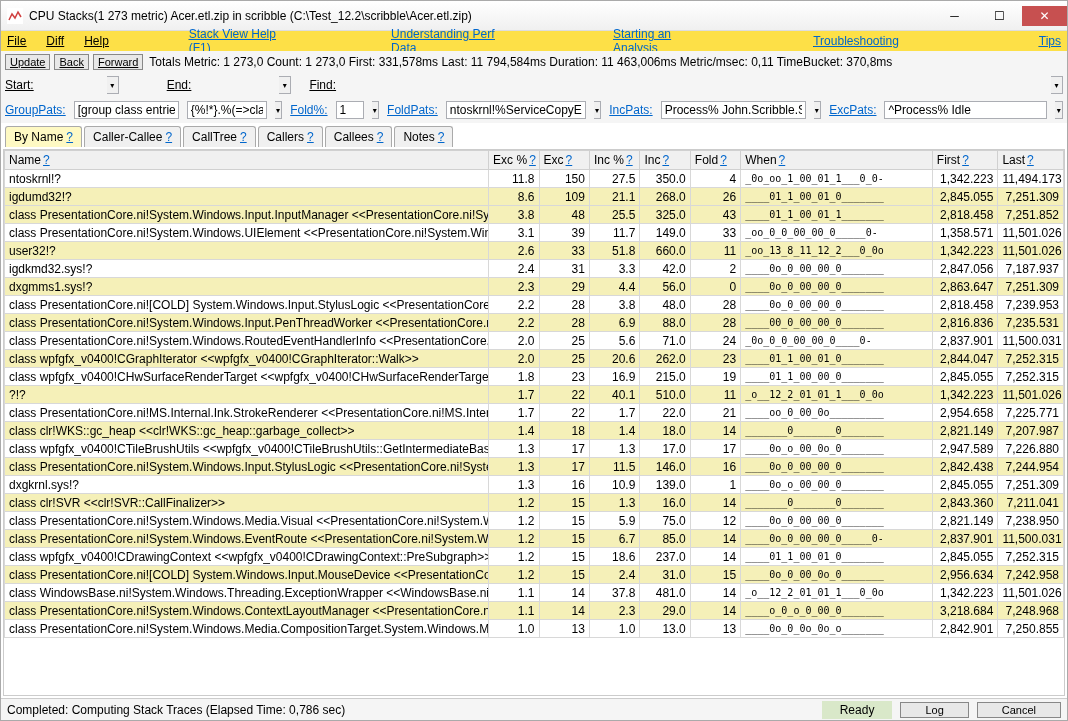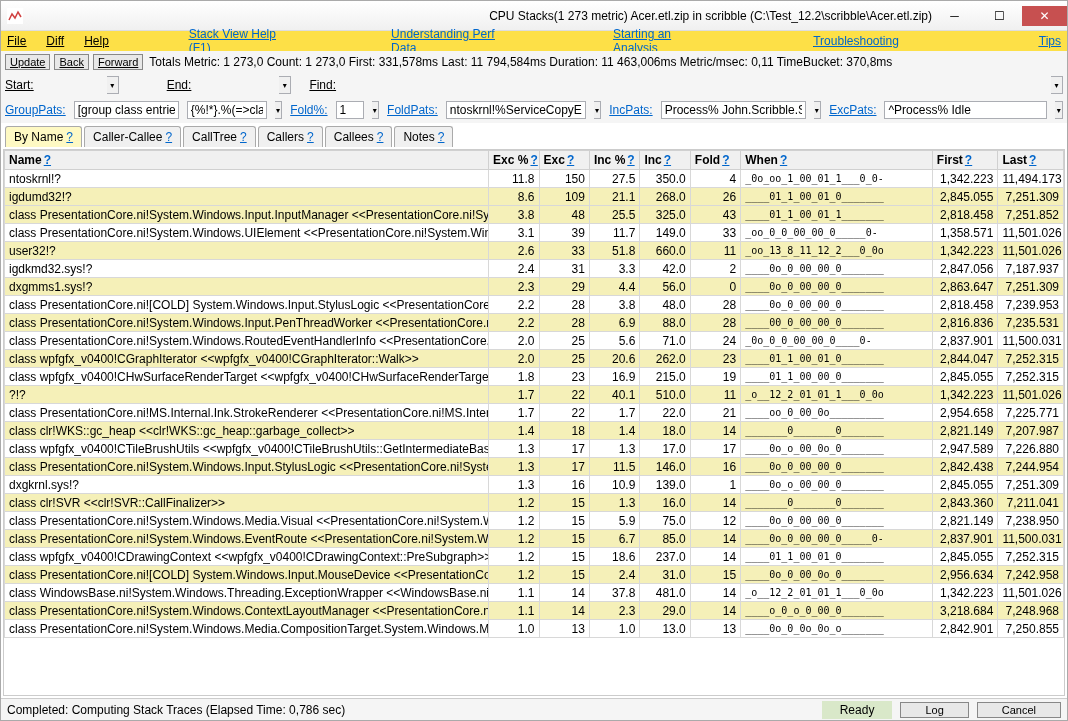--- a/index.html
+++ b/index.html
@@ -1,20 +1,20 @@
 <!DOCTYPE html>
 <html><head>
 <meta charset="utf-8">
 <style>
 * { box-sizing: border-box; margin: 0; padding: 0; }
 body { font-family: "Segoe UI", Tahoma, sans-serif; font-size: 12px; background: #fff; color: #000; overflow: hidden; }
 .window { width: 1068px; height: 721px; display: flex; flex-direction: column; border: 1px solid #aaa; }
 .titlebar { display: flex; align-items: center; height: 30px; background: linear-gradient(#fff, #f0f0f0); border-bottom: 1px solid #ddd; }
 .titlebar-icon { width: 16px; height: 16px; margin: 0 6px; }
-.titlebar-title { flex: 1; text-align: right; font-size: 12px; }
+.titlebar-title { flex: 1; text-align: left; font-size: 12px; }
 .winbtns { display: flex; }
 .winbtn { width: 45px; height: 20px; display: flex; align-items: center; justify-content: center; font-size: 12px; border: none; background: transparent; }
 .winbtn.close { background: #c75050; color: #fff; }
 .menubar { display: flex; align-items: center; height: 20px; background: #fde047; padding: 0 6px; gap: 20px; text-decoration: underline; }
 .menubar .menuitem { text-decoration: underline; }
 .menubar .helplink { color: #0066cc; text-decoration: underline; }
 .toolbar1 { display: flex; align-items: center; height: 22px; background: #f5f5f5; padding: 0 4px; gap: 4px; }
 .toolbar1 button { font-size: 11px; padding: 1px 4px; border: 1px solid #888; background: #e8e8e8; text-decoration: underline; }
 .toolbar1 .stats { font-size: 12px; margin-left: 2px; }
 .toolbar2 { display: flex; align-items: center; height: 24px; background: #f5f5f5; padding: 0 4px; gap: 4px; }
@@ -24,21 +24,21 @@
 .toolbar3 { display: flex; align-items: center; height: 26px; background: #f5f5f5; padding: 0 4px; gap: 8px; }
 .toolbar3 .lbl { text-decoration: underline; color: #0066cc; font-size: 12px; }
 .toolbar3 input { font-size: 12px; padding: 1px 3px; border: 1px solid #abadb3; }
 .toolbar3 .dd { width: 12px; height: 18px; display: inline-flex; align-items: center; justify-content: center; border: 1px solid #abadb3; border-left: none; background: #f0f0f0; font-size: 8px; }
 .tabs { display: flex; align-items: flex-end; height: 24px; padding: 0 4px; gap: 2px; background: #fff; }
 .tab { padding: 3px 8px; border: 1px solid #aaa; border-bottom: none; background: #f0f0f0; font-size: 12px; border-radius: 3px 3px 0 0; }
 .tab.active { background: #fef9c3; }
 .tab .q { color: #0066cc; text-decoration: underline; margin-left: 3px; }
 .grid-wrap { flex: 1; overflow: auto; border: 1px solid #ccc; margin: 2px; }
 table { border-collapse: collapse; width: 100%; table-layout: fixed; }
-th { background: #f0f0f0; border: 1px solid #d0d0d0; padding: 2px 4px; font-weight: bold; text-align: left; font-size: 12px; position: sticky; top: 0; white-space: nowrap; overflow: hidden; }
+th { background: #f0f0f0; border: 1px solid #d0d0d0; padding: 2px 4px; font-weight: normal; text-align: left; font-size: 12px; position: sticky; top: 0; white-space: nowrap; overflow: hidden; }
 th .q { color: #0066cc; text-decoration: underline; margin-left: 2px; }
 td { border: 1px solid #d8d8d8; padding: 1px 4px; font-size: 12px; white-space: nowrap; overflow: hidden; text-overflow: clip; height: 18px; }
 td.num { text-align: right; }
 tr.hi td { background: #f5f0b8; }
 tr.nohi td { background: #fff; }
 .when { font-size: 10px; font-family: monospace; letter-spacing: 0px; }
 .statusbar { display: flex; align-items: center; height: 22px; background: #f5f5f5; border-top: 1px solid #ccc; padding: 0 6px; gap: 8px; }
 .statusbar .spacer { flex: 1; }
 .statusbar button { font-size: 11px; padding: 1px 24px; border: 1px solid #888; background: #e8e8e8; }
 .statusbar .ready { background: #d9e8c9; padding: 2px 18px; }

